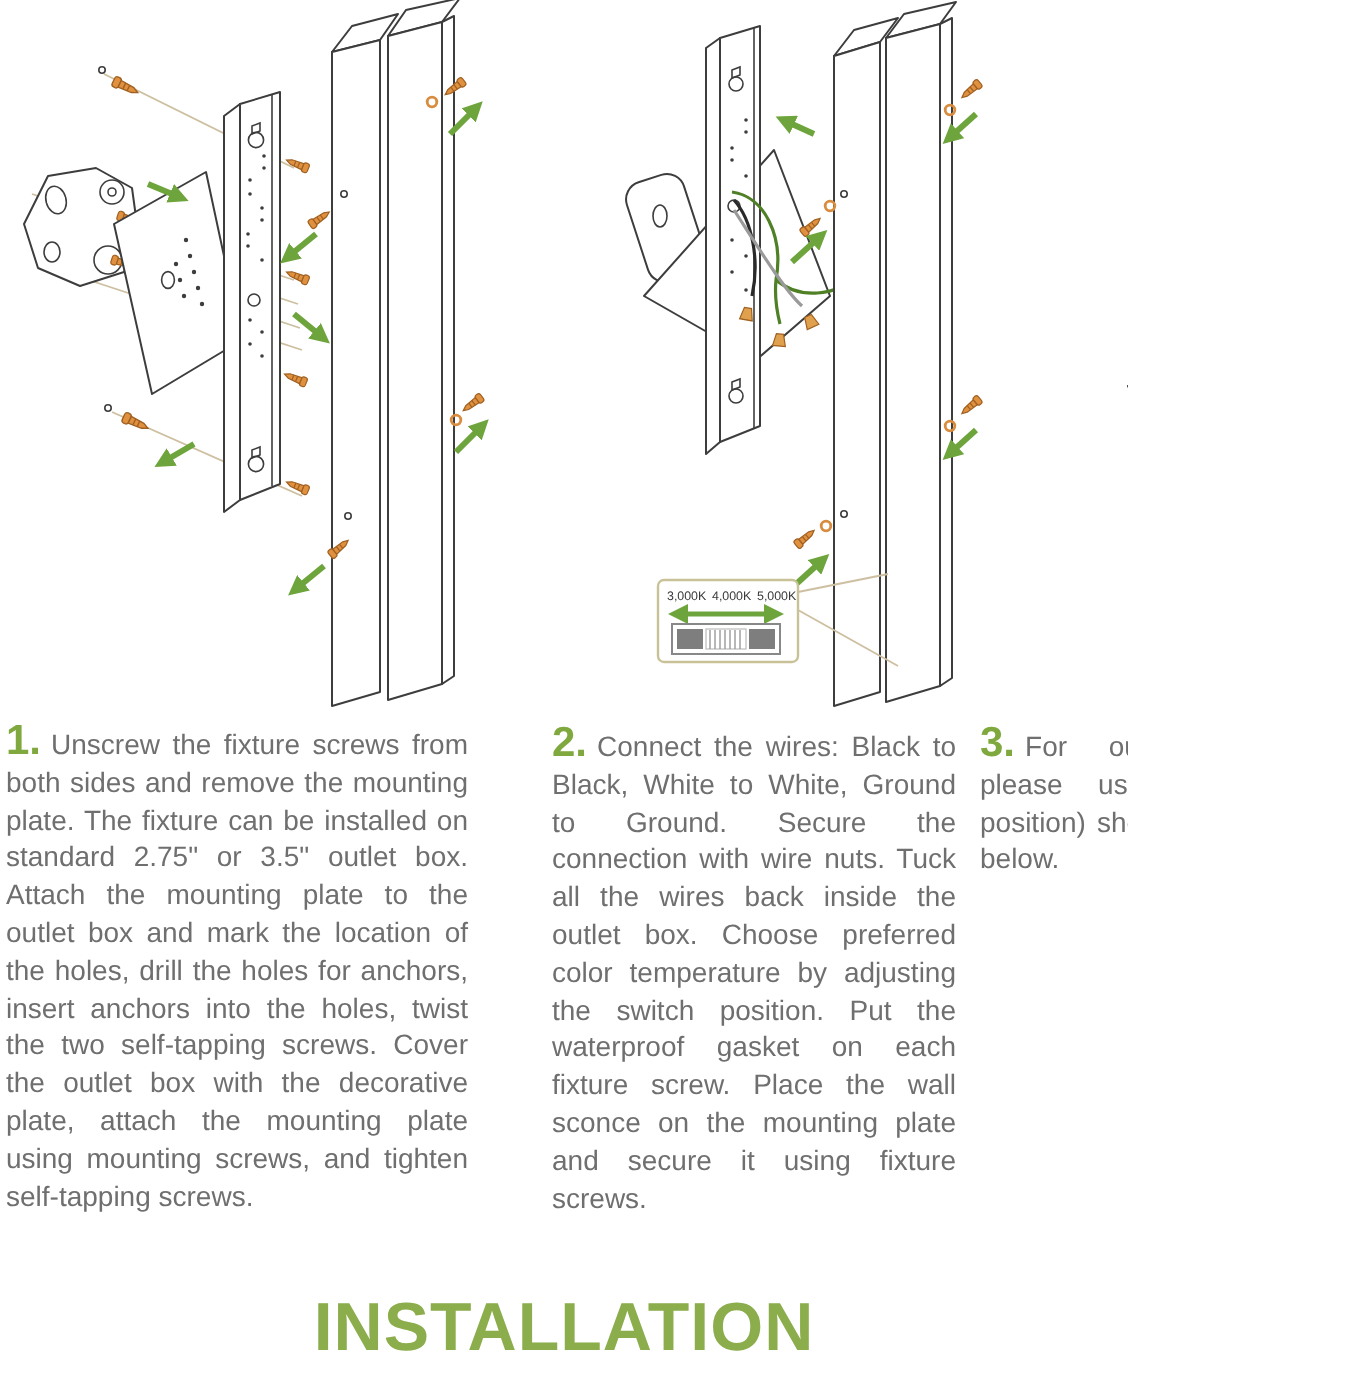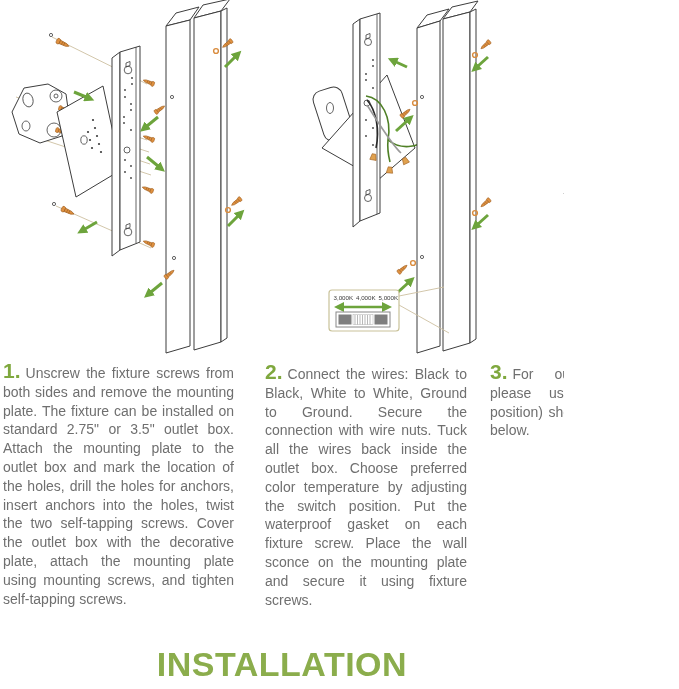--- a/index.html
+++ b/index.html
@@ -16,21 +16,21 @@
   .gasket { fill:none; stroke:#D98C3E; stroke-width:1.4; }
   .inset-label { font-family:"Liberation Sans", sans-serif; font-size:6.2px; fill:#3a3a3a; }
   .step {
     position:absolute; text-align:justify; color:#6F6F6F;
     font-size:14px; line-height:18.8px; margin:0;
   }
   .step .num {
     color:#7FA83E; font-weight:700; font-size:21px; margin-right:5px;
   }
   .step1 { left:3px;  top:362px; width:231px; }
-  .step2 { left:265px; top:363px; width:202px; }
+  .step2 { left:276px; top:363px; width:202px; }
   .step3 { left:490px; top:363px; width:188px; }
   .title {
     position:absolute; left:0; top:645px; width:100%; margin:0;
     text-align:center; color:#8BAD4C; font-size:34px; font-weight:700;
     letter-spacing:0.5px;
   }
 </style>
 </head>
 <body>
 

